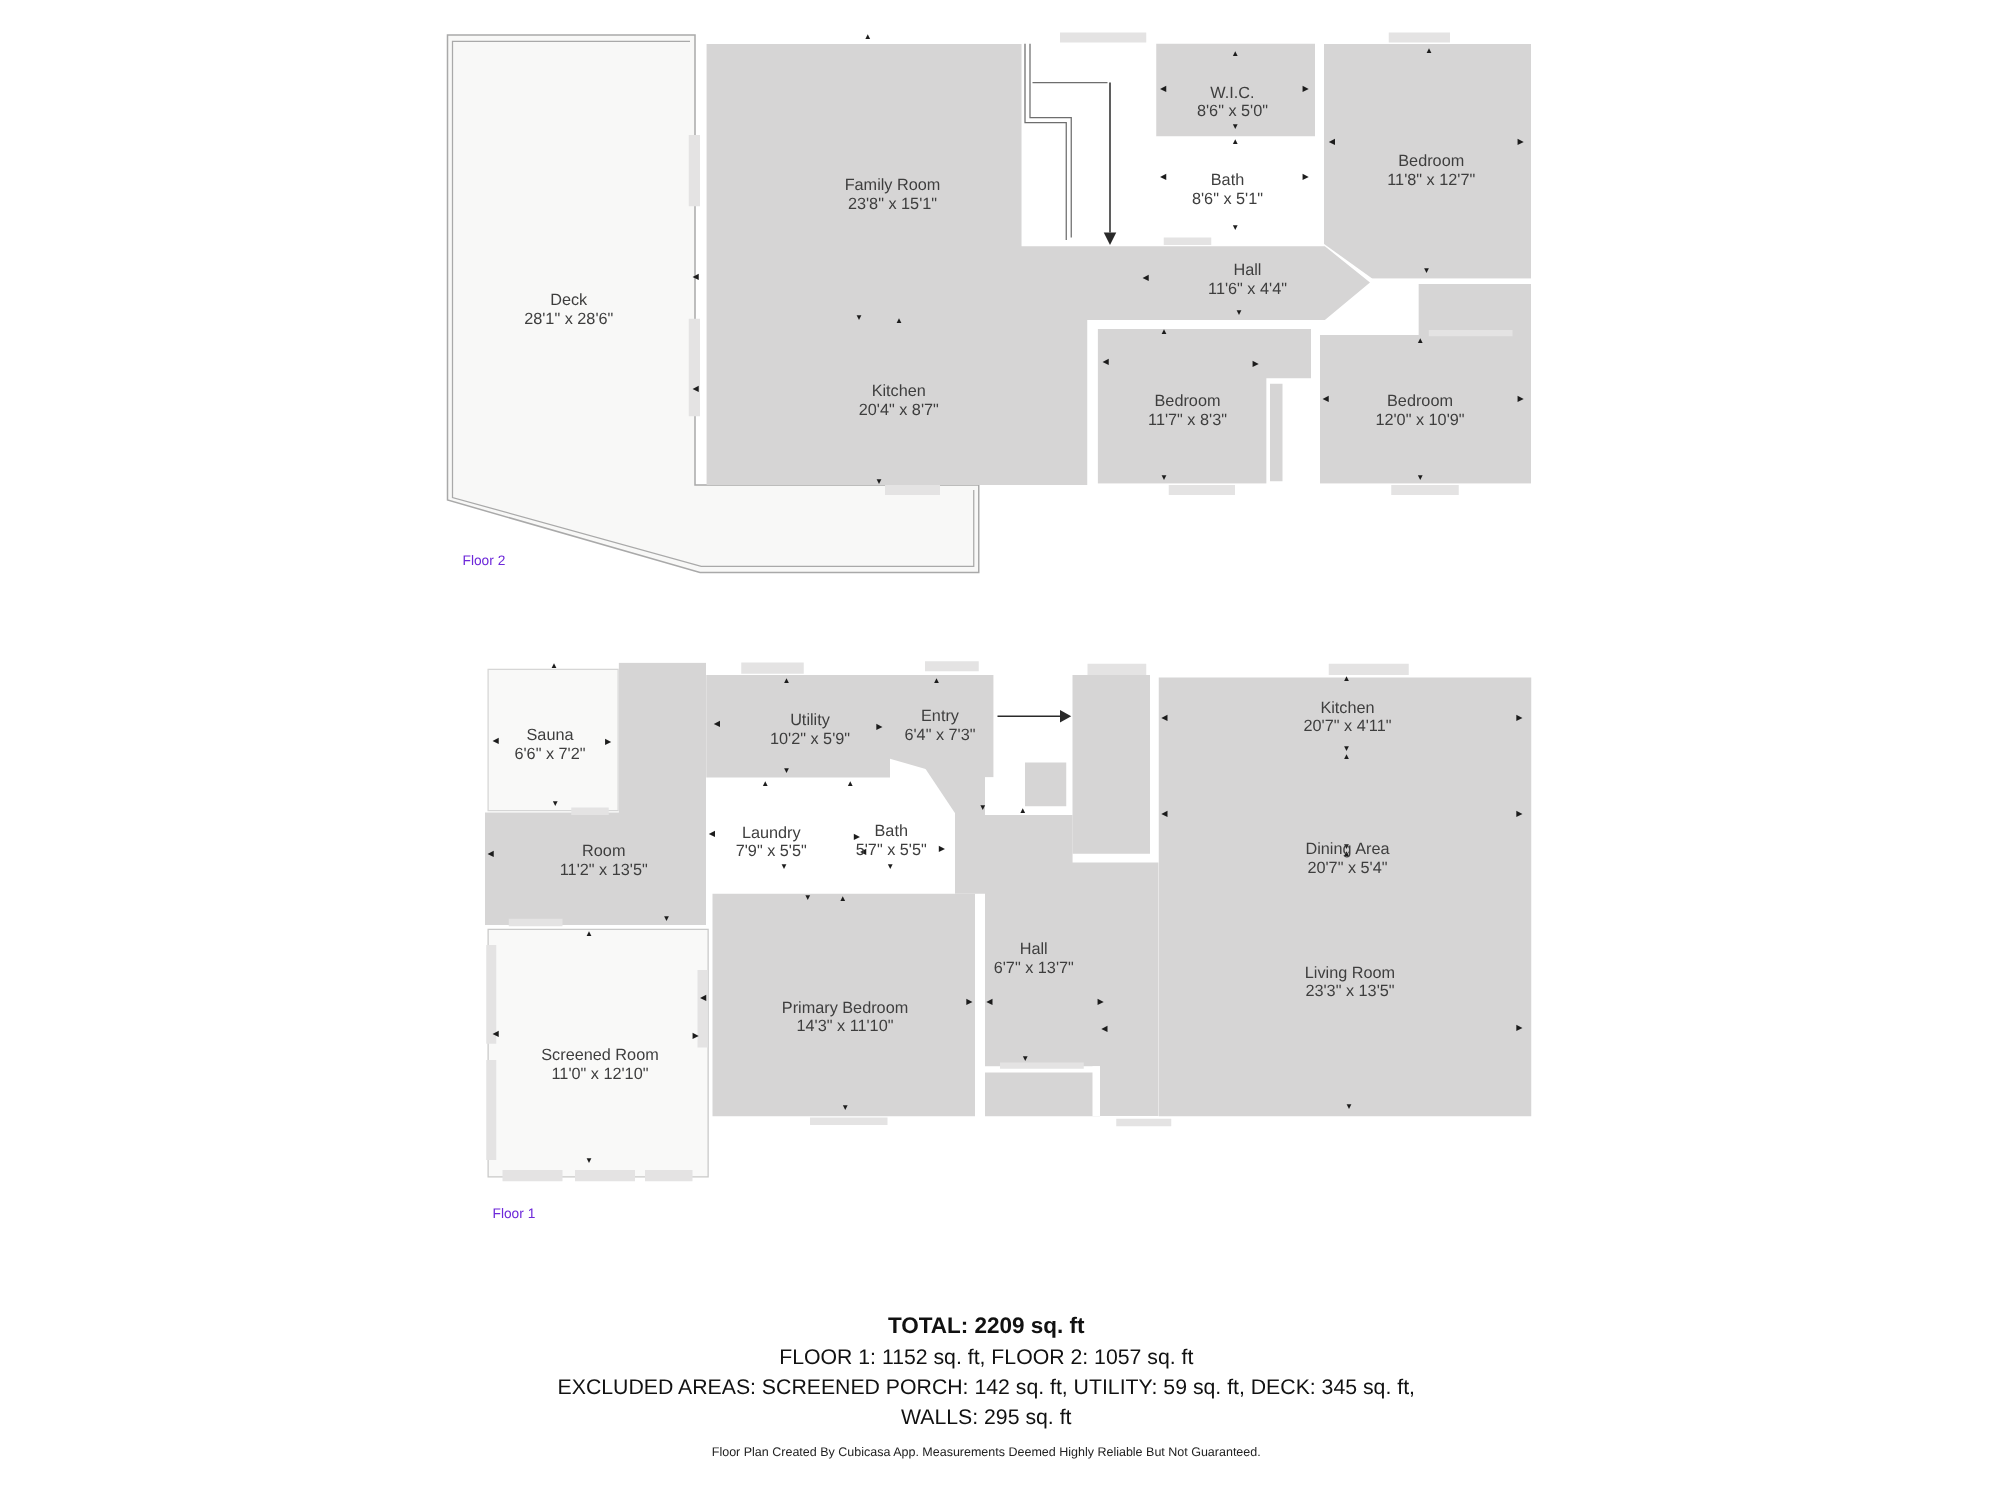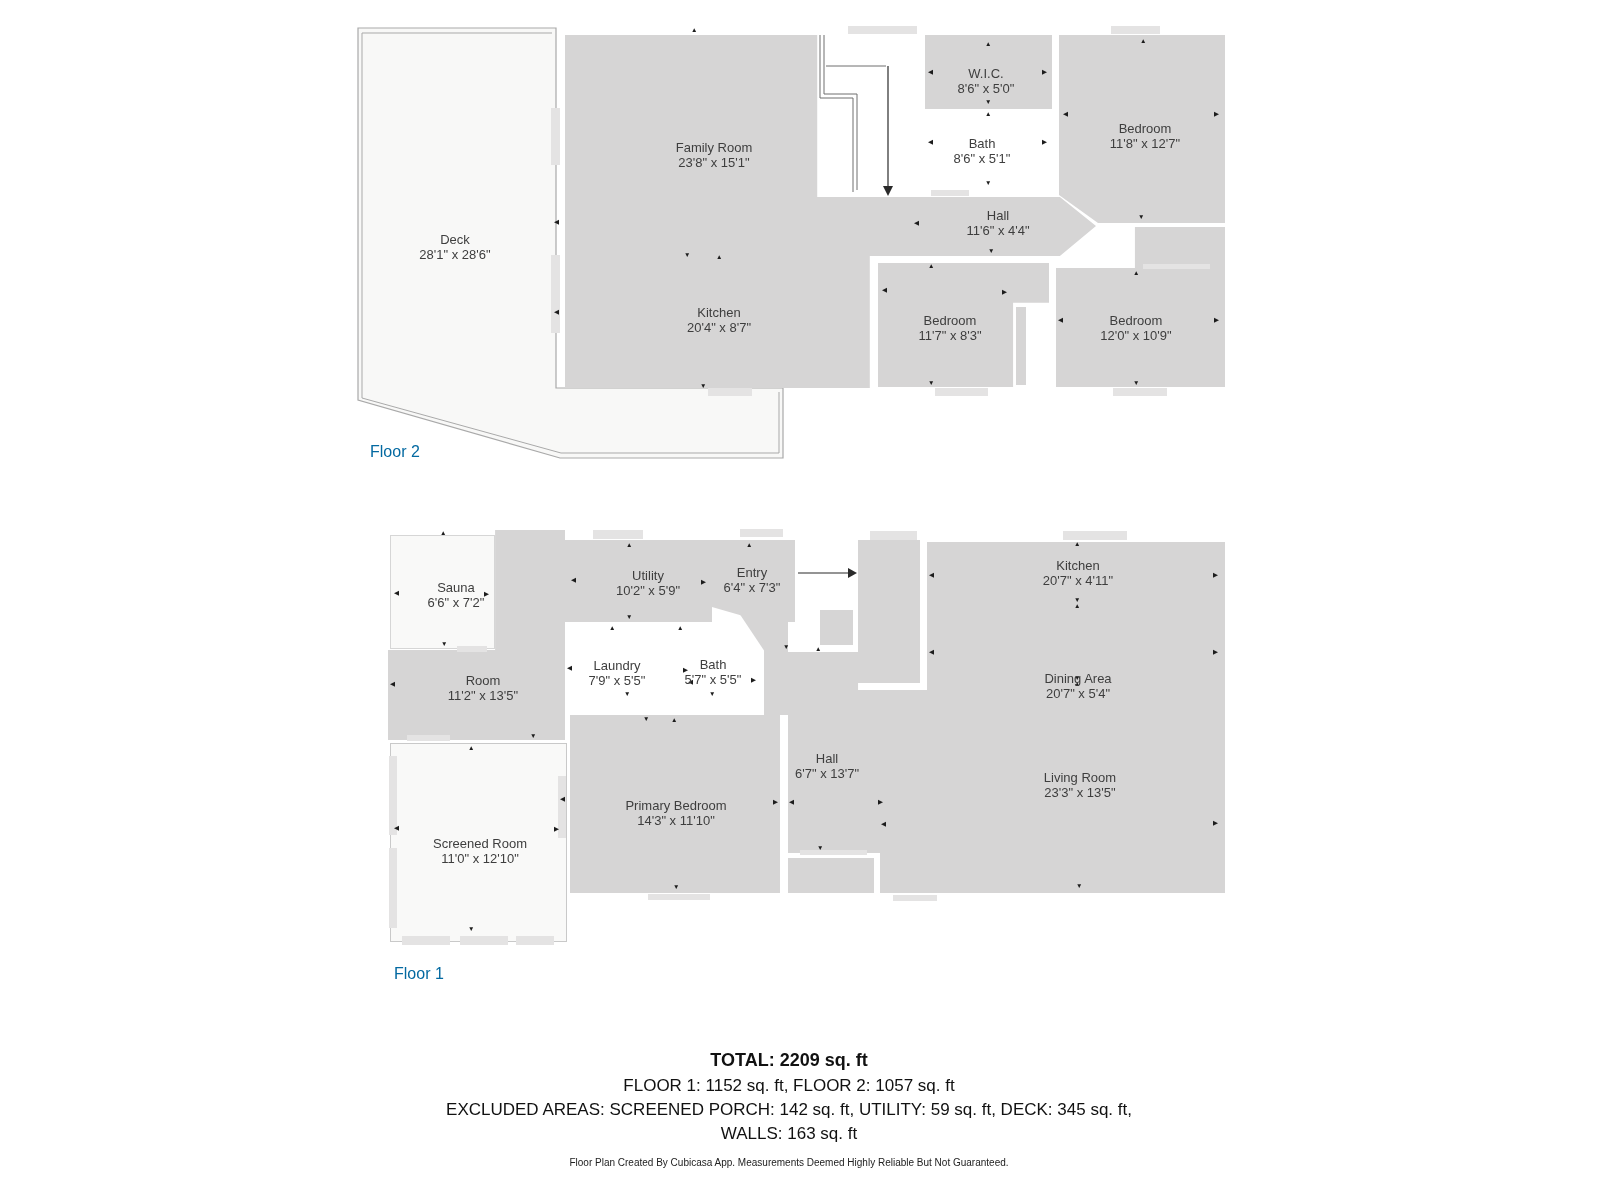--- a/index.html
+++ b/index.html
@@ -5,21 +5,21 @@
 <style>
   html,body{margin:0;padding:0;background:#fff;}
   #canvas{position:relative;width:1600px;height:1200px;background:#fff;overflow:hidden;
           font-family:"Liberation Sans","DejaVu Sans",sans-serif;}
   .layer{position:absolute;left:0;top:0;pointer-events:none;}
   .rm{position:absolute;background:#d6d5d5;z-index:2;}
   .whiteroom{position:absolute;background:#f9f9f8;z-index:3;}
   .win{position:absolute;background:#e4e3e3;z-index:4;}
   .lbl{position:absolute;z-index:6;transform:translateX(-50%);text-align:center;
        color:#3e3e3e;font-size:13px;line-height:15px;white-space:nowrap;display:flex;flex-direction:column;}
-  .floor-tag{position:absolute;z-index:6;font-size:16px;color:#0369a1;}
+  .floor-tag{position:absolute;z-index:6;font-size:11px;color:#6d28d9;}
   .arw{position:absolute;z-index:5;font-size:6.5px;line-height:1;color:#1c1c1c;}
   .sum{position:absolute;left:0;width:1578px;text-align:center;color:#111;z-index:6;}
   .sum-total{top:1050px;font-size:18px;font-weight:700;}
   .sum-line{font-size:17px;}
   .sum-l2{top:1076px;} .sum-l3{top:1100px;} .sum-l4{top:1124px;}
   .sum-disc{top:1157px;font-size:10px;color:#222;}
 </style>
 </head>
 <body>
 
@@ -99,21 +99,21 @@
     </div>
   <div class="lbl" style="left:950px;top:313px">
     <span>Bedroom</span>
       <span>11'7" x 8'3"</span>
     </div>
   <div class="lbl" style="left:1136px;top:313px">
     <span>Bedroom</span>
       <span>12'0" x 10'9"</span>
     </div>
 
-  <div class="lbl" style="left:456px;top:580px">
+  <div class="lbl" style="left:440px;top:580px">
     <span>Sauna</span>
       <span>6'6" x 7'2"</span>
     </div>
   <div class="lbl" style="left:648px;top:568px">
     <span>Utility</span>
       <span>10'2" x 5'9"</span>
     </div>
   <div class="lbl" style="left:752px;top:565px">
     <span>Entry</span>
       <span>6'4" x 7'3"</span>
@@ -154,21 +154,21 @@
     <span>Screened Room</span>
       <span>11'0" x 12'10"</span>
     </div>
 
   <div class="floor-tag" style="left:370px;top:443px">Floor 2</div>
   <div class="floor-tag" style="left:394px;top:965px">Floor 1</div>
 
   <div class="sum sum-total">TOTAL: 2209 sq. ft</div>
   <div class="sum sum-line sum-l2">FLOOR 1: 1152 sq. ft, FLOOR 2: 1057 sq. ft</div>
   <div class="sum sum-line sum-l3">EXCLUDED AREAS: SCREENED PORCH: 142 sq. ft, UTILITY: 59 sq. ft, DECK: 345 sq. ft,</div>
-  <div class="sum sum-line sum-l4">WALLS: 163 sq. ft</div>
+  <div class="sum sum-line sum-l4">WALLS: 295 sq. ft</div>
   <div class="sum sum-disc">Floor Plan Created By Cubicasa App. Measurements Deemed Highly Reliable But Not Guaranteed.</div>
 <div class="win" style="left: 848px; top: 26px; width: 69px; height: 8px;"></div>
     <div class="win" style="left: 1111px; top: 26px; width: 49px; height: 8px;"></div>
     <div class="win" style="left: 551px; top: 108px; width: 9px; height: 57px;"></div>
     <div class="win" style="left: 551px; top: 255px; width: 9px; height: 78px;"></div>
     <div class="win" style="left: 708px; top: 388px; width: 44px; height: 8px;"></div>
     <div class="win" style="left: 935px; top: 388px; width: 53px; height: 8px;"></div>
     <div class="win" style="left: 1113px; top: 388px; width: 54px; height: 8px;"></div>
     <div class="win" style="left: 931px; top: 190px; width: 38px; height: 6px;"></div>
     <div class="win" style="left: 1143px; top: 264px; width: 67px; height: 5px;"></div>

